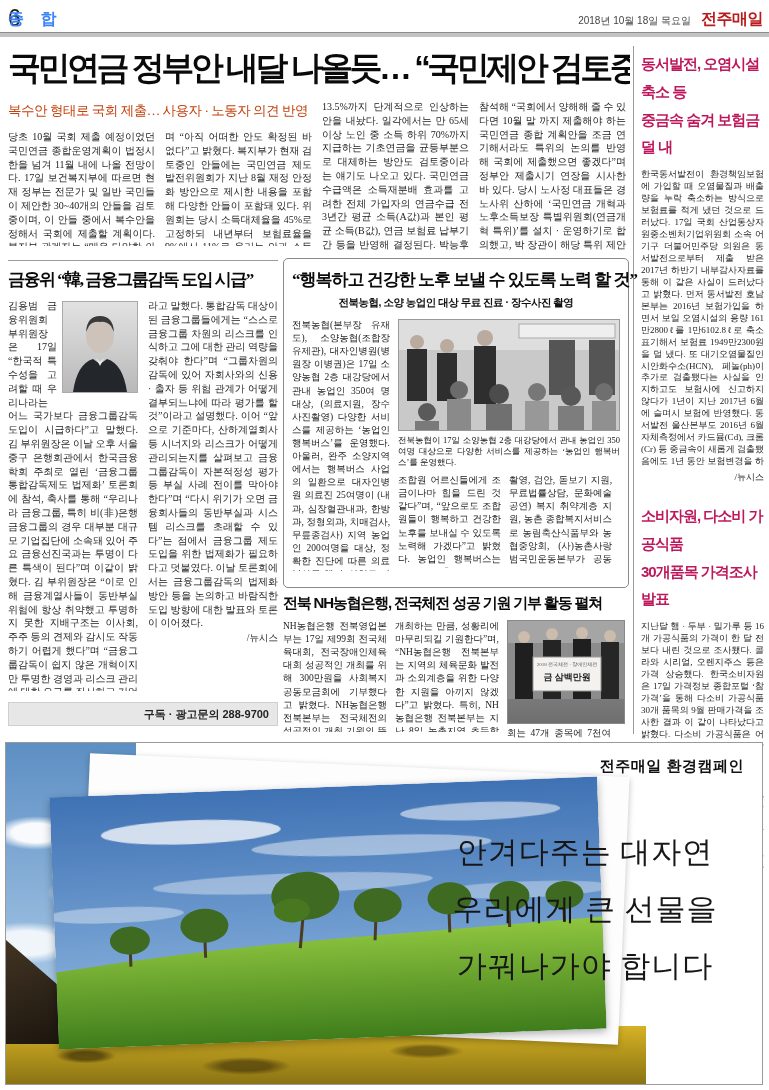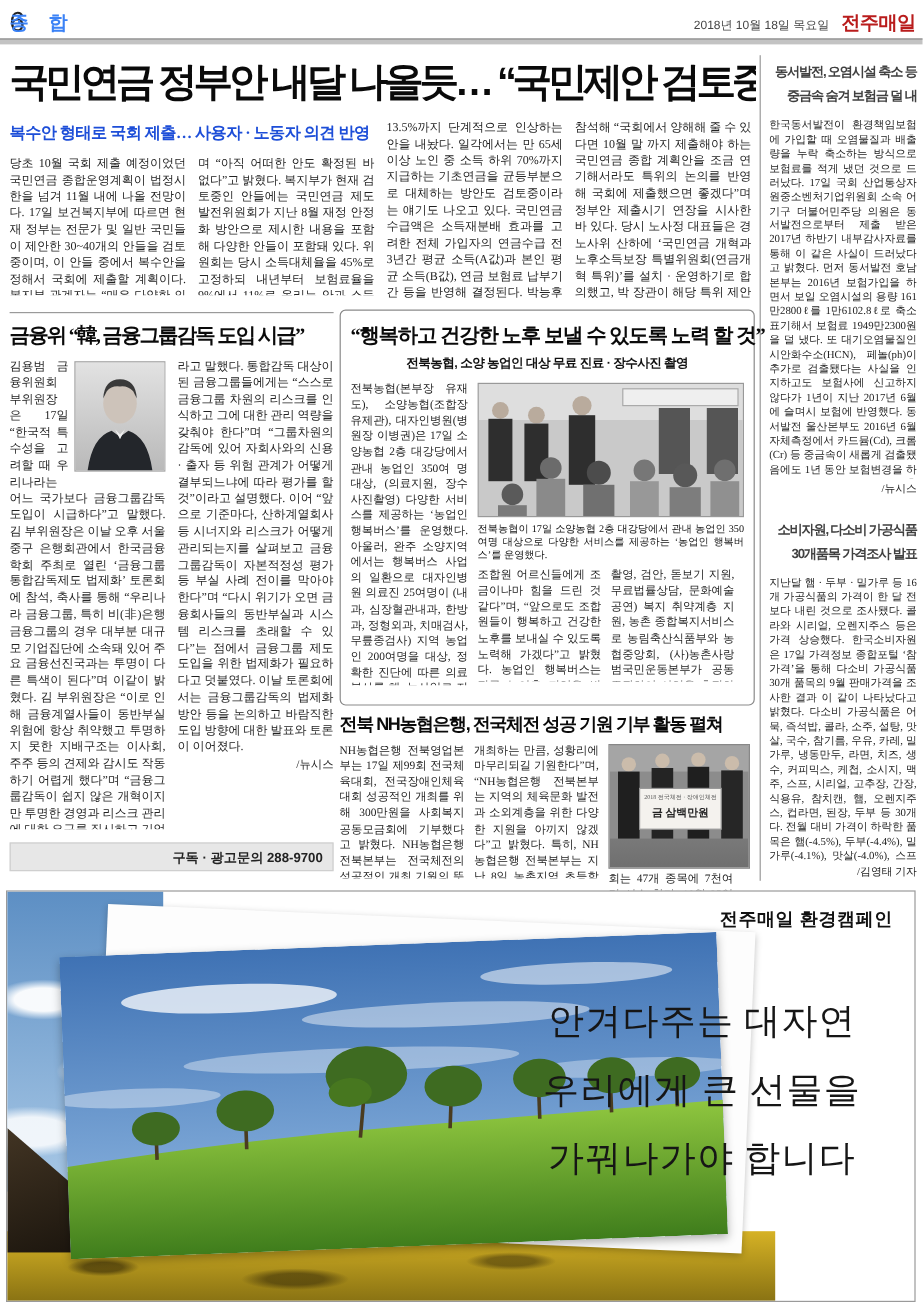--- a/index.html
+++ b/index.html
@@ -22,35 +22,35 @@
   .hdr-rule { position:absolute; left:0; right:0; top:32px; height:5px;
               background:#c3c3c3; border-top:1px solid #8d8d8d; }
 
   
   .lead { position:absolute; left:8px; top:46px; width:622px; height:212px; overflow:hidden; }
   .lead-headline { font-family:"Liberation Sans","DejaVu Sans",sans-serif;
                    font-size:33px; font-weight:bold; letter-spacing:-3.5px;
                    white-space:nowrap; color:#0a0a0a; }
   .lead-body { display:flex; gap:10px; margin-top:9px; align-items:flex-start; }
   .lead-left { width:304px; }
-  .lead-subhead { font-size:13.5px; font-weight:bold; letter-spacing:-0.5px;
-                  padding:2px 0 10px 0; color:#1d4ed8; }
+  .lead-subhead { font-size:13.5px; font-weight:normal; letter-spacing:-0.5px;
+                  padding:2px 0 10px 0; color:#c2410c; }
   .lead-left-cols { display:flex; gap:10px; }
   .ncol { font-size:10px; line-height:1.38; text-align:justify; color:#222; overflow:hidden; }
   .lead-left-cols .ncol { width:147px; height:116px; }
   .lead-c3, .lead-c4 { width:147px; height:150px; }
 
   
   .vdiv { position:absolute; left:633px; top:46px; width:1px; height:688px; background:#9a9a9a; }
 
   
   .sidebar { position:absolute; left:641px; top:50px; width:123px; }
-  .sb-title { text-align:right; font-family:"Liberation Sans","DejaVu Sans",sans-serif;
-              font-size:11px; font-weight:bold; letter-spacing:-1px; line-height:1.85;
-              color:#404040; margin-bottom:8px; }
+  .sb-title { text-align:left; font-family:"Liberation Sans","DejaVu Sans",sans-serif;
+              font-size:15px; font-weight:bold; letter-spacing:-1px; line-height:1.85;
+              color:#be185d; margin-bottom:8px; }
   .sb-body { font-size:9px; line-height:1.33; text-align:justify; color:#222; overflow:hidden; }
   .sb-body1 { height:300px; }
   .sb-body2 { height:238px; }
   .sb-byline { text-align:right; font-size:9px; color:#222; margin:2px 0 18px 0; }
 
   
   .fin { position:absolute; left:8px; top:260px; width:270px; height:436px;
          border-top:1px solid #9a9a9a; padding-top:7px; }
   .fin-headline { font-size:17px; font-weight:bold; letter-spacing:-1.5px;
                   white-space:nowrap; color:#0a0a0a; margin-bottom:8px; }

